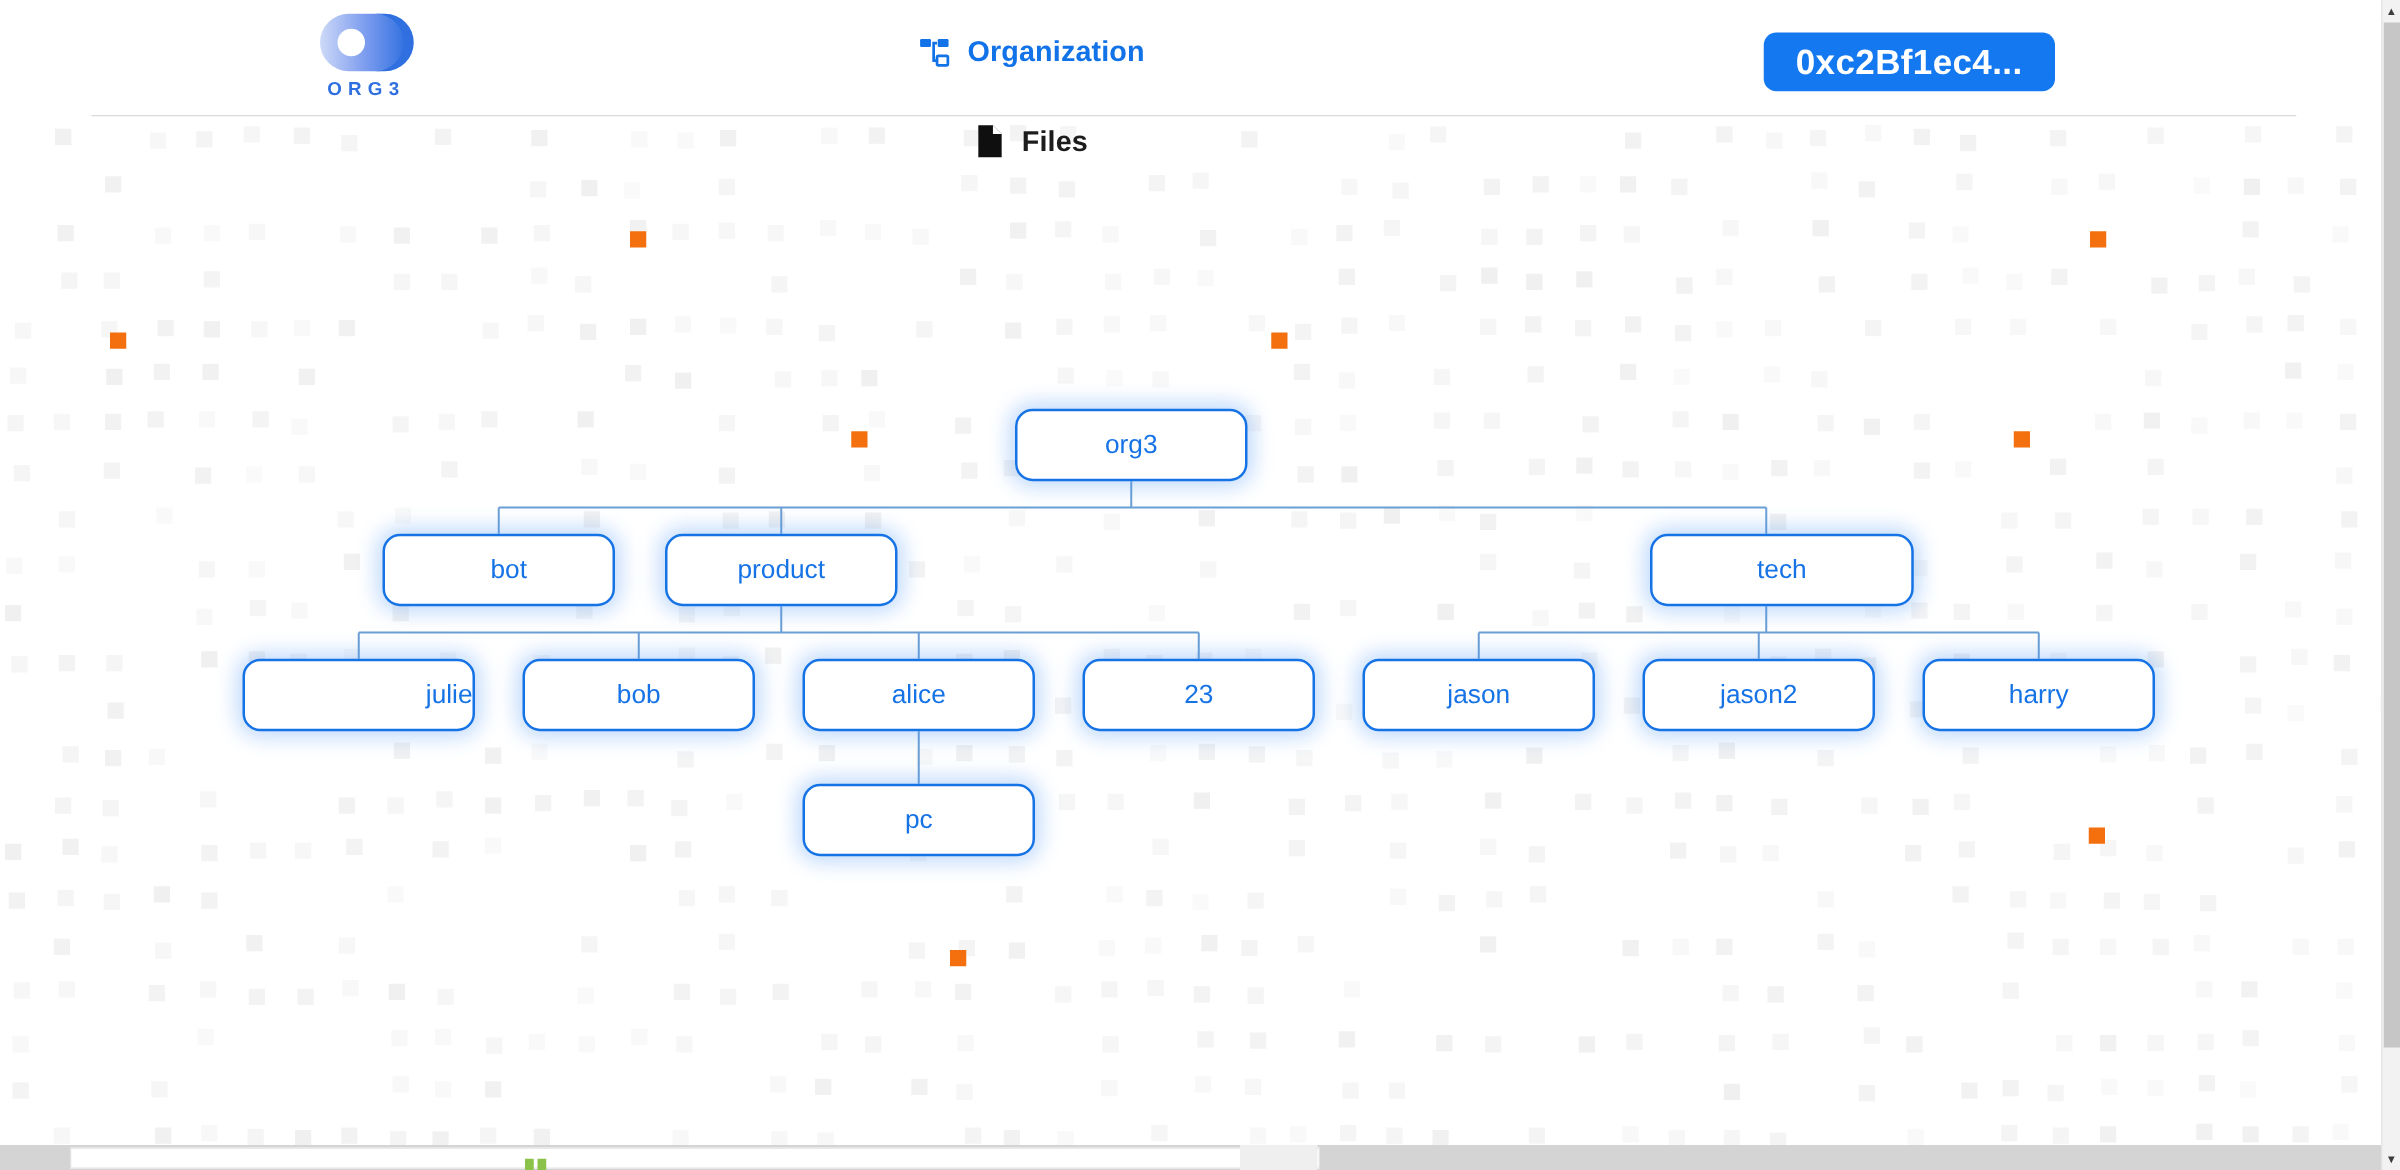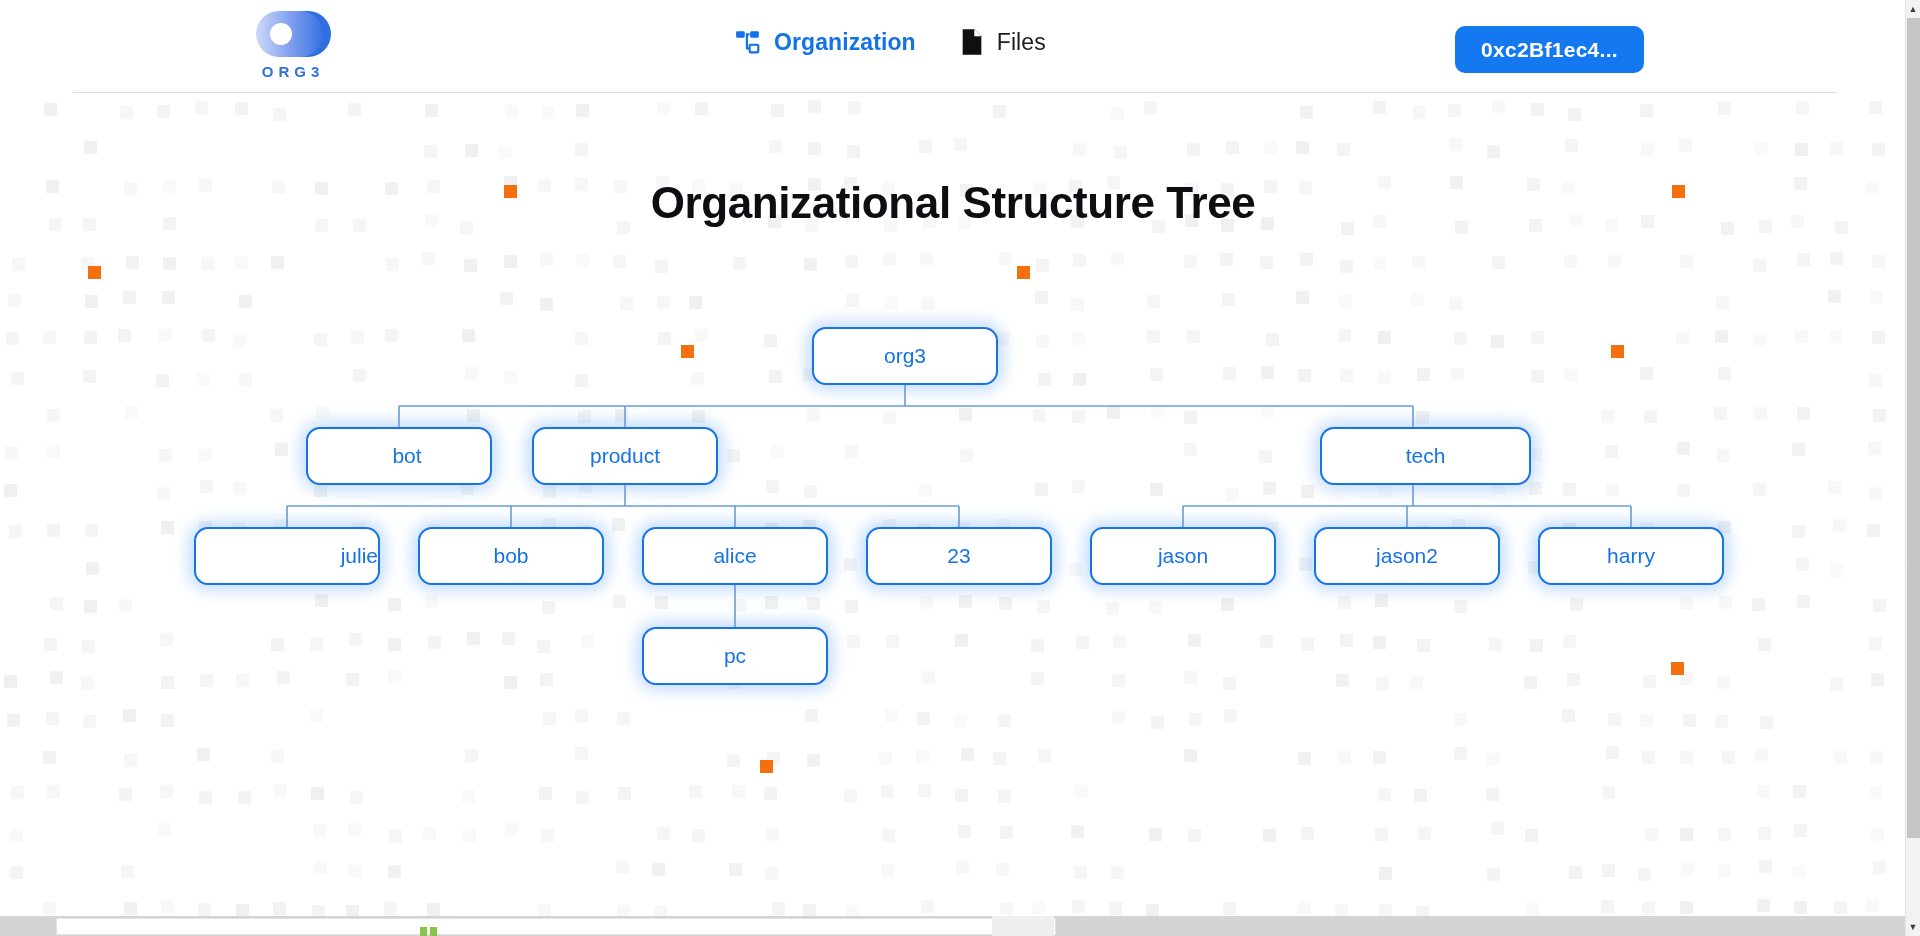--- a/index.html
+++ b/index.html
@@ -51,43 +51,44 @@
     color: #2f6fe0;
     font-family: "Liberation Sans", sans-serif;
   }
   .nav {
     position: absolute;
     left: 735px;
     top: 28px;
     display: flex;
     align-items: center;
     gap: 44px;
+    flex-direction: column;
   }
   .nav-item {
     display: flex;
     align-items: center;
     gap: 13px;
     cursor: pointer;
     font-size: 23px;
     font-weight: 700;
     letter-spacing: 0.1px;
   }
   .nav-item.active { color: #1272e8; }
-  .nav-item.inactive { color: #1c1c1c; font-weight: 400; text-align: center; }
+  .nav-item.inactive { color: #1c1c1c; font-weight: 700; text-align: center; }
   .wallet-btn {
     position: absolute;
     right: 262px;
     top: 26px;
     background: #1479f0;
     color: #ffffff;
     border: none;
     border-radius: 10px;
     height: 47px;
     padding: 0 26px;
-    font-size: 21px;
+    font-size: 28px;
     font-weight: 700;
     letter-spacing: 0.3px;
     cursor: pointer;
     font-family: "Liberation Sans", sans-serif;
     text-align: right;
   }
   .header-divider {
     position: absolute;
     left: 73px;
     top: 92px;
@@ -898,21 +899,20 @@
         </svg>
         <span>Files</span>
       </div>
     </div>
 
     <button class="wallet-btn">0xc2Bf1ec4...</button>
 
     <div class="header-divider"></div>
   </div>
 
-  <div class="page-title">Organizational Structure Tree</div>
 
   <div class="tree-layer">
     <svg id="edge-svg" width="1906" height="936" viewBox="0 0 1906 936" style="position:absolute;left:0;top:0;">
         <path d="M905 385 V406" stroke="#6b9fd4" stroke-width="1.6" fill="none"></path>
         <path d="M399 406 H1413" stroke="#6b9fd4" stroke-width="1.6" fill="none"></path>
         <path d="M399 406 V427" stroke="#6b9fd4" stroke-width="1.6" fill="none"></path>
         <path d="M625 406 V427" stroke="#6b9fd4" stroke-width="1.6" fill="none"></path>
         <path d="M1413 406 V427" stroke="#6b9fd4" stroke-width="1.6" fill="none"></path>
         <path d="M625 485 V506" stroke="#6b9fd4" stroke-width="1.6" fill="none"></path>
         <path d="M287 506 H959" stroke="#6b9fd4" stroke-width="1.6" fill="none"></path>

